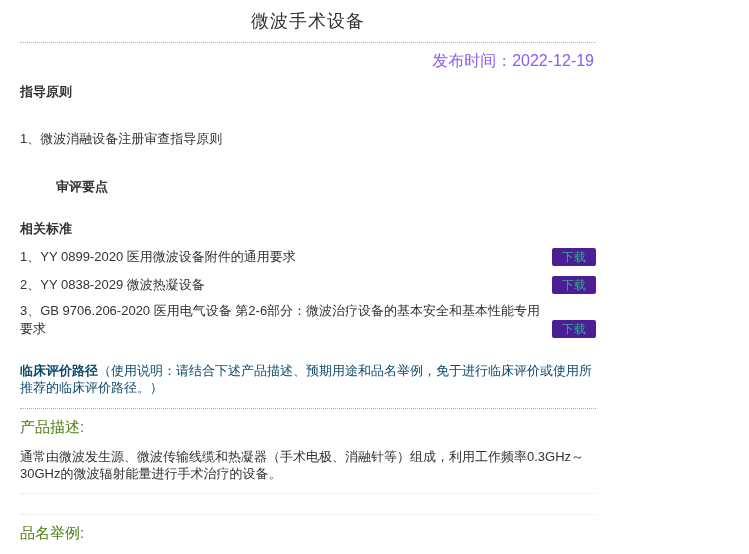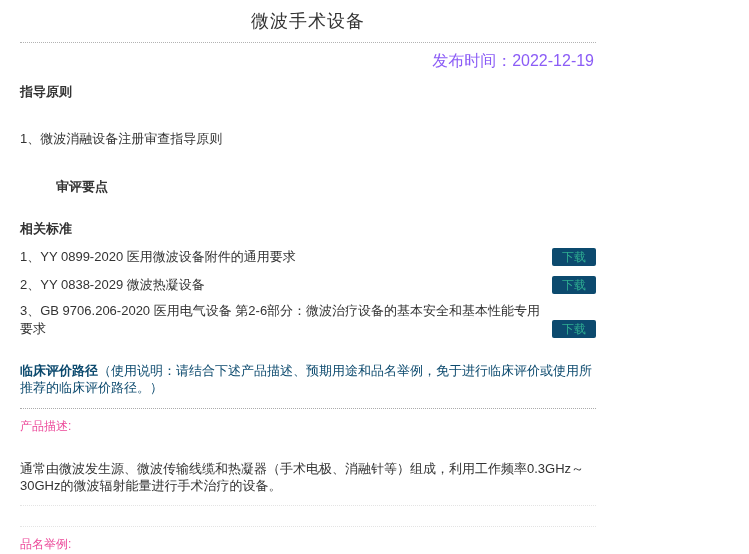--- a/index.html
+++ b/index.html
@@ -59,21 +59,21 @@
     align-items: flex-end;
     margin-top: 8px;
     min-height: 20px;
   }
   .standard-text {
     font-size: 13px;
     color: #333333;
   }
   .download-btn {
     flex: 0 0 auto;
-    background: #0c4a6e;
+    background: #4c1d95;
     color: #2fae92;
     font-size: 12px;
     line-height: 18px;
     padding: 0 10px;
     border: none;
     border-radius: 2px;
     cursor: pointer;
     font-family: "Liberation Sans", "DejaVu Sans", sans-serif;
   }
   .clinical-path-line {
@@ -90,27 +90,27 @@
   }
   .fields {
     border-bottom: 1px solid #8c8c8c;
   }
   .field {
     border-bottom: 1px dotted #e4e4e4;
     padding: 9px 0 11px 0;
   }
   .field:last-child { border-bottom: none; padding-bottom: 12px; }
   .field-label {
-    font-size: 12px;
-    color: #ec4899;
+    font-size: 15px;
+    color: #4d7c0f;
   }
   .field-value {
     font-size: 13px;
     color: #333333;
-    margin-top: 25px;
+    margin-top: 11px;
     line-height: 17px;
   }
 </style>
 </head>
 <body>
 
 <div class="page">
 
   <div class="title-bar">
     <span class="page-title">微波手术设备</span>

